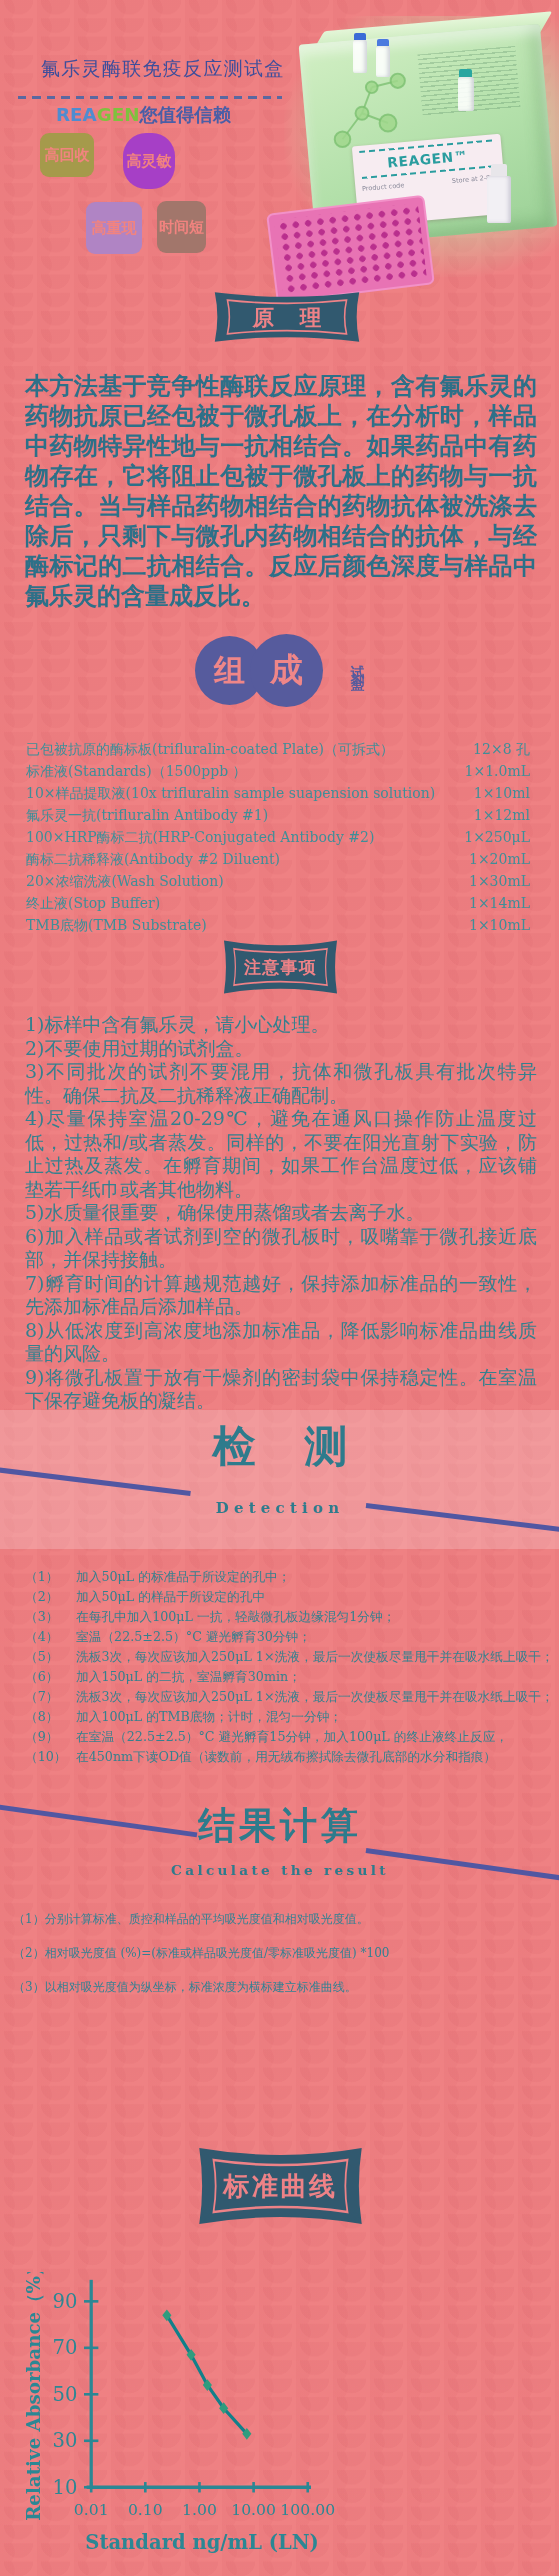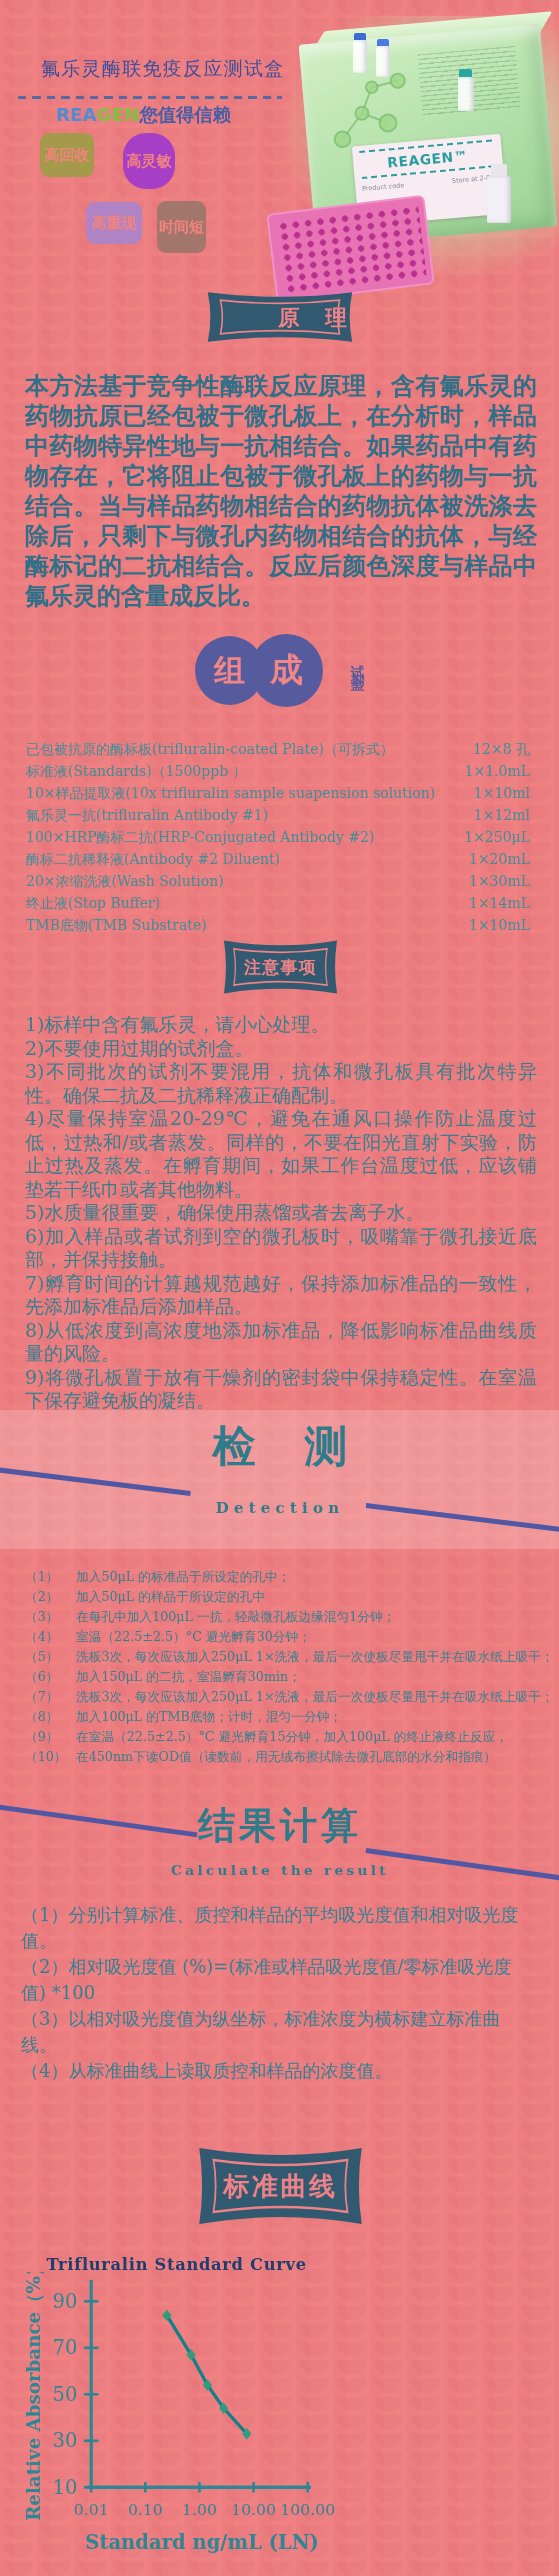--- a/index.html
+++ b/index.html
@@ -18,21 +18,21 @@
     font-weight:400;font-size:19px;letter-spacing:1.3px;color:#3e4e9b;}
   .title-dashes{left:18.3px;top:96px;width:264px;height:3.3px;
     background:repeating-linear-gradient(90deg,#5a68a0 0 8.5px,transparent 8.5px 14.4px);}
   .slogan{left:56px;top:102px;font-family:"DejaVu Sans","Liberation Sans",sans-serif;
     font-weight:800;font-size:18.3px;}
   .b-blue{color:#4f8cd0;} .b-green{color:#7fc13e;} .b-cn{color:#4a5ea6;}
   .badge{border-radius:9.1px;display:flex;align-items:center;justify-content:center;
     color:#f2837f;font-weight:700;font-size:15px;font-family:"DejaVu Sans","Liberation Sans",sans-serif;}
   .badge-1{left:40px;top:133px;width:54px;height:44px;}
   .badge-2{left:123px;top:133px;width:52px;height:56px;border-radius:23px;}
-  .badge-3{left:86px;top:202px;width:56px;height:42px;}
+  .badge-3{left:86px;top:202px;width:56px;height:52px;}
   .badge-4{left:157px;top:201px;width:49px;height:52px;}
   
   .photo{left:271px;top:9.1px;width:289px;height:287px;}
   .photo .glow{position:absolute;left:13px;top:6.5px;width:281px;height:261px;
     background:radial-gradient(ellipse at 60% 45%, rgba(196,232,176,0.55) 0 40%, transparent 72%);}
   .kit-box{position:absolute;left:36px;top:25px;width:242px;height:203px;transform:rotate(-5deg);
     background:linear-gradient(160deg,#d2efc4 0%,#b3e0aa 55%,#9cd197 100%);border-radius:3.9px;
     box-shadow:inset 0 9.1px 11.8px rgba(255,255,255,.5), inset -9.1px -6.5px 14.4px rgba(60,120,60,.25);}
   .kit-box-top{position:absolute;left:46px;top:13px;width:229px;height:22px;transform:rotate(-5deg) skewX(-35deg);
     background:linear-gradient(#e4f6d8,#c3e7b5);border-radius:2.6px;}
@@ -51,21 +51,21 @@
   .microplate .wells{position:absolute;inset:5.2px;border-radius:3.9px;
     background-image:radial-gradient(circle,#b92f8d 2.9px,transparent 3.3px);
     background-size:12.4px 10.5px;background-position:2.6px 2px;}
   .vial{position:absolute;}
   .vial .cap{border-radius:2px 2px 0 0;}
   .vial .body{background:rgba(255,255,255,.88);border-radius:2.6px;box-shadow:inset -2.6px 0 3.9px rgba(120,120,150,.3);}
   
   .plaque{display:flex;align-items:center;justify-content:center;}
   .plaque svg{position:absolute;inset:0;width:100%;height:100%;}
   .plaque .plaque-text{position:relative;color:#ee8287;font-weight:700;}
-  .plaque-principle{left:204px;top:291px;width:152px;height:52px;justify-content:flex-end;}
+  .plaque-principle{left:211px;top:291px;width:152px;height:52px;}
   .plaque-principle .plaque-text{font-size:21.6px;letter-spacing:9.1px;text-indent:9.1px;}
   .plaque-notes{left:221px;top:939px;width:119px;height:56px;}
   .plaque-notes .plaque-text{font-size:17px;letter-spacing:1.3px;}
   .plaque-curve{left:195px;top:2146px;width:171px;height:80px;}
   .plaque-curve .plaque-text{font-size:26px;letter-spacing:2.6px;}
   
   .principle-body{left:25px;top:371px;width:512px;font-size:24px;line-height:30px;
     font-weight:700;color:#2d7088;text-align:justify;}
   .circle{position:absolute;border-radius:50%;background:#565b9d;display:flex;align-items:center;justify-content:center;
     color:#ef8688;font-weight:700;}
@@ -87,21 +87,21 @@
   .banner-res-sub{top:1862px;font-size:13.7px;letter-spacing:3.3px;font-weight:600;}
   .diag{height:4.6px;background:#5157a2;transform-origin:left center;}
   .diag-det-l{left:-5.2px;top:1467px;width:197px;transform:rotate(7deg);}
   .diag-det-r{left:366px;top:1503px;width:209px;transform:rotate(7deg);}
   .diag-res-l{left:-5.2px;top:1804px;width:204px;transform:rotate(8deg);}
   .diag-res-r{left:366px;top:1848px;width:216px;transform:rotate(8deg);}
   .steps{left:25px;top:1567px;width:512px;color:#35808e;font-size:12.7px;line-height:20px;}
   .step-row{display:flex;}
   .step-num{width:51px;flex:none;}
   .step-text{flex:1;white-space:nowrap;}
-  .results-list{left:21px;top:1902px;width:504px;color:#318193;font-size:18px;line-height:26px;}
+  .results-list{left:13px;top:1902px;width:504px;color:#318193;font-size:12px;line-height:34px;}
   .results-list p{margin:0;}
   
   .chart-title{left:19.6px;top:2255px;width:314px;text-align:center;color:#1c3f6e;
     font-size:16.3px;font-weight:800;letter-spacing:0.7px;}
   #curve-svg{left:16.3px;top:2272px;}
 </style>
 </head>
 <body>
 
 <div class="page">
@@ -317,32 +317,30 @@
   <div class="abs banner banner-res-sub">Calculate the result</div>
   <div class="abs banner banner-res-title">结果计算</div>
   <div class="abs results-list">
 
       <p>（1）分别计算标准、质控和样品的平均吸光度值和相对吸光度值。</p>
 
       <p>（2）相对吸光度值 (%)=(标准或样品吸光度值/零标准吸光度值) *100</p>
 
       <p>（3）以相对吸光度值为纵坐标，标准浓度为横标建立标准曲线。</p>
 
-      <p>（4）从标准曲线上读取质控和样品的浓度值。</p>
     </div>
 
   <div class="abs plaque plaque-curve">
     <svg viewBox="0 0 240 80" preserveAspectRatio="none">
       <path d="M6,2 Q120,16 234,2 Q226,40 234,78 Q120,64 6,78 Q14,40 6,2 Z" fill="#31596f"></path>
       <path d="M26,14 Q120,24 214,14 Q208,40 214,66 Q120,56 26,66 Q32,40 26,14 Z" fill="none" stroke="#ee8287" stroke-width="2.5"></path>
     </svg>
     <div class="plaque-text">标准曲线</div>
   </div>
 
-  <div class="abs chart-title">Trifluralin Standard Curve</div>
   <svg id="curve-svg" class="abs" width="333" height="287" viewBox="0 0 510 440">
       <line x1="115" y1="12" x2="115" y2="330" stroke="#2b8794" stroke-width="5"></line>
       <line x1="108" y1="330" x2="452" y2="330" stroke="#2b8794" stroke-width="5"></line>
       <line x1="104" y1="330" x2="126" y2="330" stroke="#2b8794" stroke-width="4"></line>
       <text x="94" y="340" text-anchor="end" fill="#2b8794" font-size="30" font-family="DejaVu Serif, Liberation Serif, serif">10</text>
       <line x1="104" y1="258.75" x2="126" y2="258.75" stroke="#2b8794" stroke-width="4"></line>
       <text x="94" y="268.75" text-anchor="end" fill="#2b8794" font-size="30" font-family="DejaVu Serif, Liberation Serif, serif">30</text>
       <line x1="104" y1="187.5" x2="126" y2="187.5" stroke="#2b8794" stroke-width="4"></line>
       <text x="94" y="197.5" text-anchor="end" fill="#2b8794" font-size="30" font-family="DejaVu Serif, Liberation Serif, serif">50</text>
       <line x1="104" y1="116.25" x2="126" y2="116.25" stroke="#2b8794" stroke-width="4"></line>

